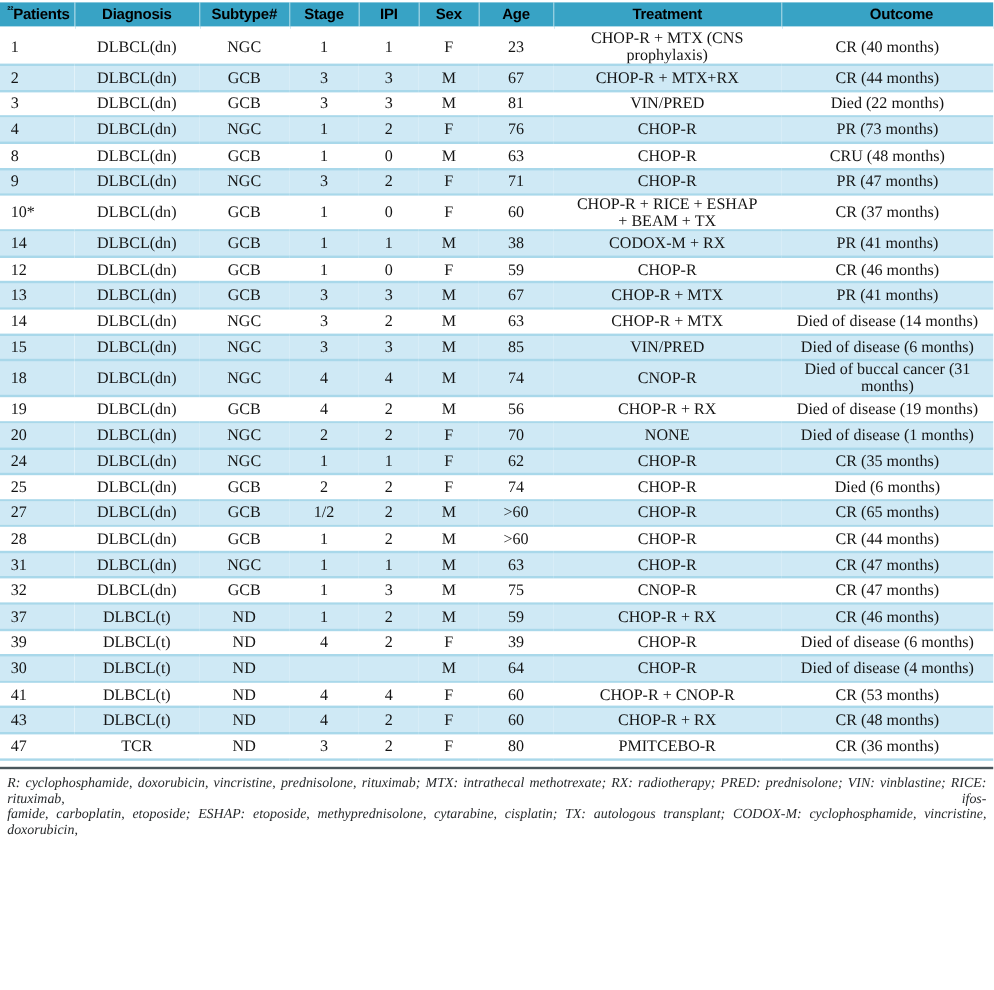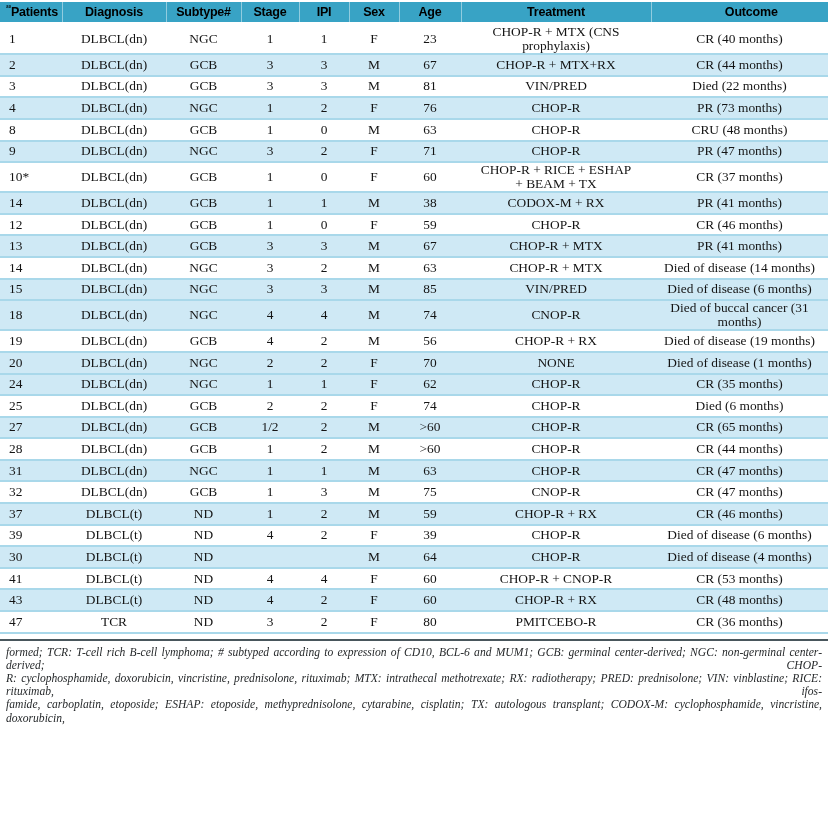--- a/index.html
+++ b/index.html
@@ -372,17 +372,16 @@
           <td class="col-stage">3</td>
           <td class="col-ipi">2</td>
           <td class="col-sex">F</td>
           <td class="col-age">80</td>
           <td class="col-treatment">PMITCEBO-R</td>
           <td class="col-outcome">CR (36 months)</td>
         </tr>
       </tbody>
   </table>
   <div class="footnote" id="footnote">
-      <div class="fline">formed; TCR: T-cell rich B-cell lymphoma; # subtyped according to expression of CD10, BCL-6 and MUM1; GCB: germinal center-derived; NGC: non-germinal center-derived; CHOP-</div>
       <div class="fline">R: cyclophosphamide, doxorubicin, vincristine, prednisolone, rituximab; MTX: intrathecal methotrexate; RX: radiotherapy; PRED: prednisolone; VIN: vinblastine; RICE: rituximab, ifos-</div>
       <div class="fline">famide, carboplatin, etoposide; ESHAP: etoposide, methyprednisolone, cytarabine, cisplatin; TX: autologous transplant; CODOX-M: cyclophosphamide, vincristine, doxorubicin,</div>
     </div>
 </div>
 
 </body></html>

